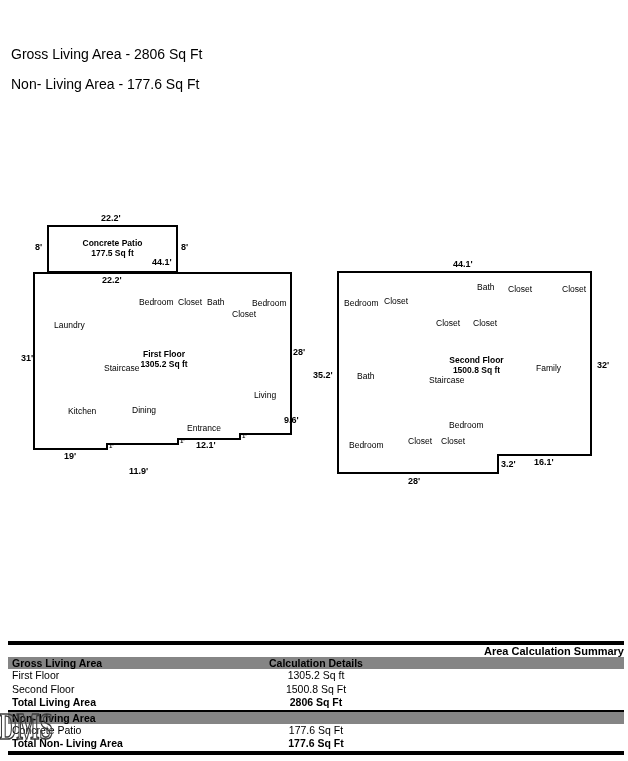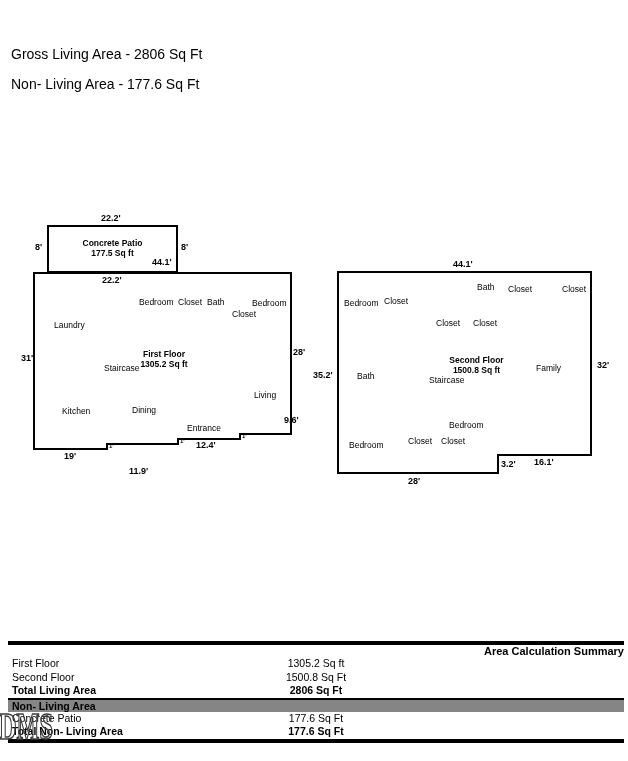--- a/index.html
+++ b/index.html
@@ -46,40 +46,40 @@
   <div class="cblock" style="left:48px; top:238px; width:129px;">
     <div>Concrete Patio</div>
     <div>177.5 Sq ft</div>
   </div>
   <div class="dim" style="left:152px; top:257px;">44.1'</div>
   <div class="dim" style="left:102px; top:275px;">22.2'</div>
   <div class="dim" style="left:21px; top:353px;">31'</div>
   <div class="dim" style="left:293px; top:347px;">28'</div>
   <div class="dim" style="left:64px; top:451px;">19'</div>
   <div class="dim" style="left:129px; top:466px;">11.9'</div>
-  <div class="dim" style="left:196px; top:440px;">12.4'</div>
+  <div class="dim" style="left:196px; top:440px;">12.1'</div>
   <div class="dim" style="left:260px; top:415px;padding-left:24px;">9.6'</div>
   <div class="tiny" style="left:109px; top:443px;">1'</div>
   <div class="tiny" style="left:180px; top:438px;">1'</div>
   <div class="tiny" style="left:242px; top:433px;">1'</div>
 
   <div class="cblock" style="left:114px; top:349px; width:100px;">
     <div>First Floor</div>
     <div>1305.2 Sq ft</div>
   </div>
 
   <div class="lbl" style="left:139px; top:297px;">Bedroom</div>
   <div class="lbl" style="left:178px; top:297px;">Closet</div>
   <div class="lbl" style="left:207px; top:297px;">Bath</div>
   <div class="lbl" style="left:252px; top:298px;">Bedroom</div>
   <div class="lbl" style="left:232px; top:309px;">Closet</div>
   <div class="lbl" style="left:54px; top:320px;">Laundry</div>
   <div class="lbl" style="left:104px; top:363px;">Staircase</div>
   <div class="lbl" style="left:254px; top:390px;">Living</div>
-  <div class="lbl" style="left:62px; top:406px;">Kitchen</div>
+  <div class="lbl" style="left:68px; top:406px;">Kitchen</div>
   <div class="lbl" style="left:132px; top:405px;">Dining</div>
   <div class="lbl" style="left:187px; top:423px;">Entrance</div>
 
   <div class="dim" style="left:453px; top:259px;">44.1'</div>
   <div class="dim" style="left:313px; top:370px;">35.2'</div>
   <div class="dim" style="left:597px; top:360px;text-align:right;">32'</div>
   <div class="dim" style="left:501px; top:459px;">3.2'</div>
   <div class="dim" style="left:534px; top:457px;">16.1'</div>
   <div class="dim" style="left:408px; top:476px;">28'</div>
 
@@ -99,20 +99,24 @@
   <div class="lbl" style="left:357px; top:371px;">Bath</div>
   <div class="lbl" style="left:429px; top:375px;">Staircase</div>
   <div class="lbl" style="left:449px; top:420px;">Bedroom</div>
   <div class="lbl" style="left:408px; top:436px;">Closet</div>
   <div class="lbl" style="left:441px; top:436px;">Closet</div>
   <div class="lbl" style="left:349px; top:440px;">Bedroom</div>
 
   <div class="table">
     <div class="tline4"></div>
     <div class="ttitle">Area Calculation Summary</div>
+    <div class="tgray">
+      <span class="l">Gross Living Area</span>
+      <span class="c">Calculation Details</span>
+    </div>
     <div class="trow">
       <span class="l">First Floor</span>
       <span class="c">1305.2 Sq ft</span>
     </div>
     <div class="trow">
       <span class="l">Second Floor</span>
       <span class="c">1500.8 Sq Ft</span>
     </div>
     <div class="trow bold">
       <span class="l">Total Living Area</span>

